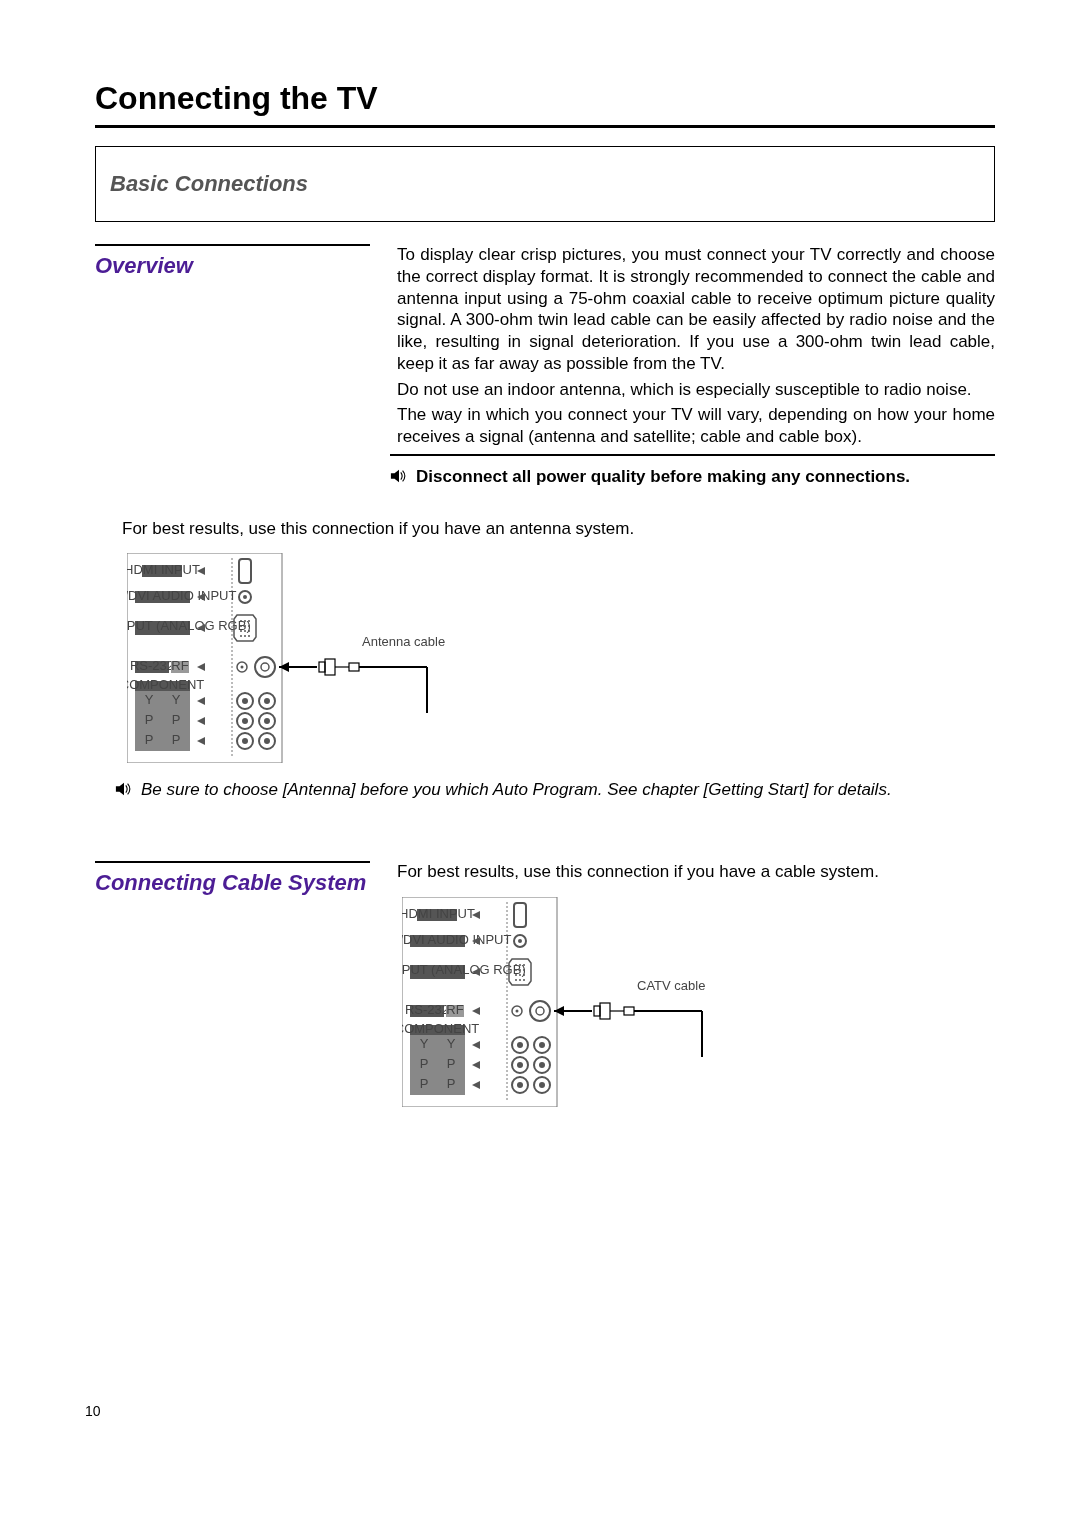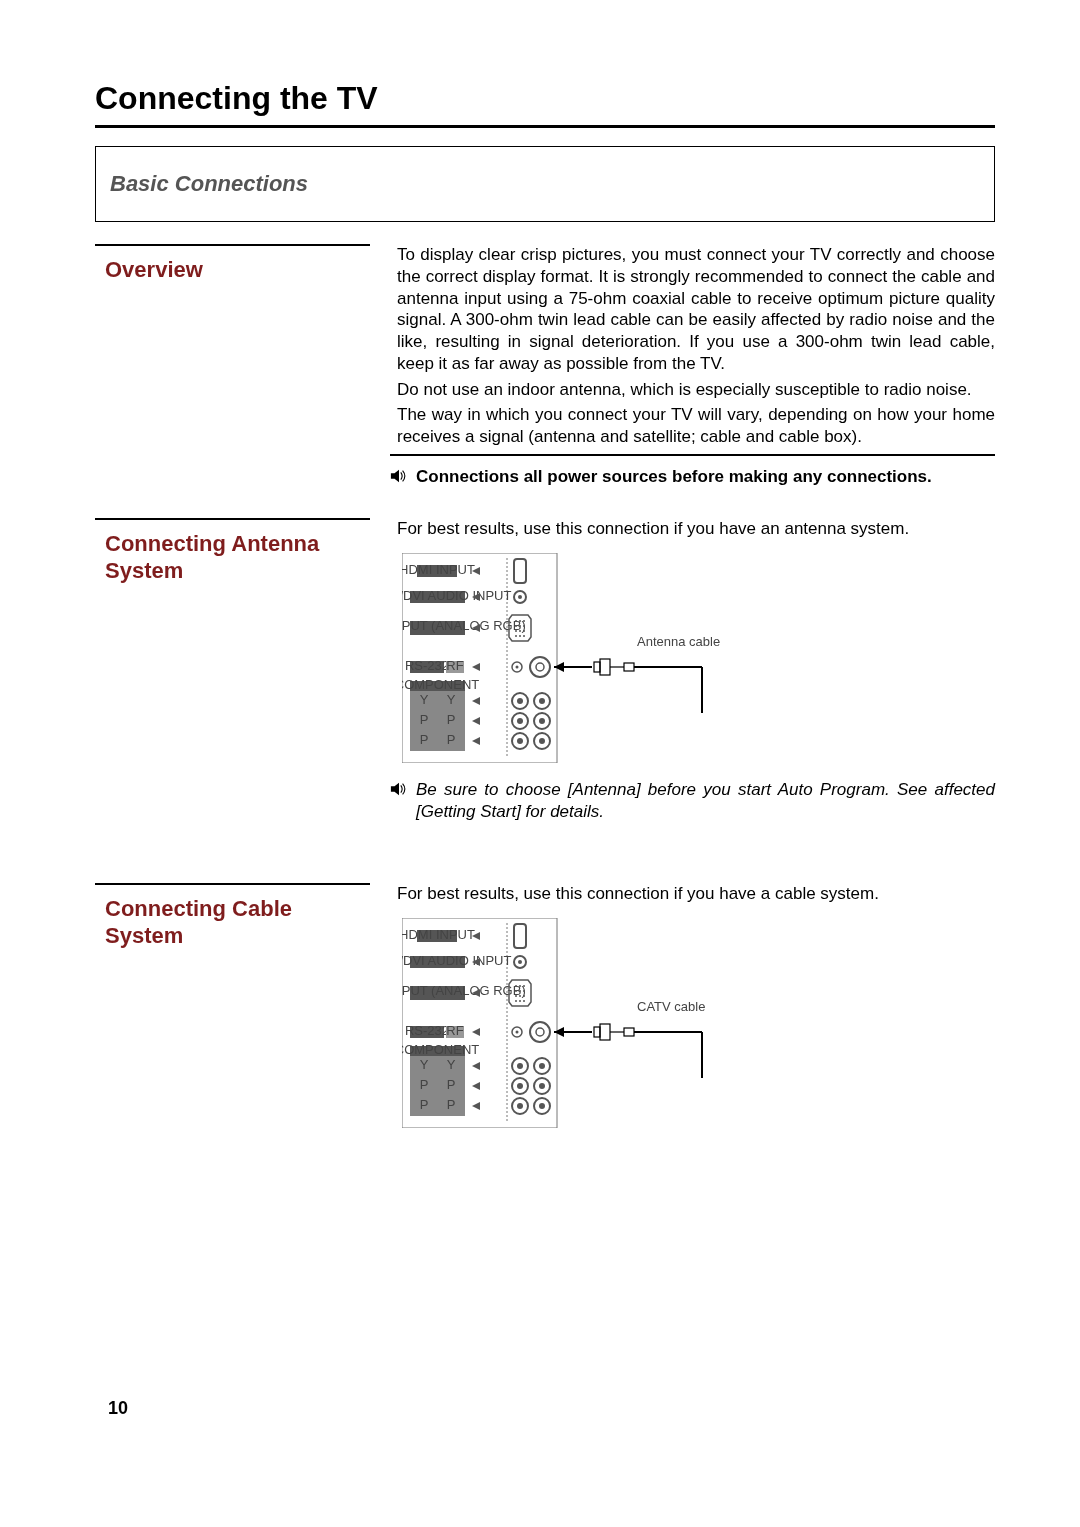--- a/index.html
+++ b/index.html
@@ -45,24 +45,25 @@
   .left-col {
     width: 275px;
     flex-shrink: 0;
   }
   .left-col .hr {
     border-top: 2px solid #000;
     width: 100%;
     margin-bottom: 6px;
   }
   .left-col h3 {
-    margin: 10px;
+    margin: 0;
+    font-style: italic;
     font-weight: bold;
     font-size: 22px;
-    color: #7f1d1d;
+    color: #4c1d95;
     line-height: 1.25;
   }
   .right-col {
     flex: 1;
     padding-left: 20px;
     font-size: 17px;
     line-height: 1.28;
   }
   .right-col p {
     margin: 0 0 4px 7px;
@@ -91,23 +92,22 @@
     height: 16px;
     flex-shrink: 0;
     margin-top: 2px;
   }
   .diagram-wrap {
     margin: 14px 0 10px 12px;
   }
   .page-num {
     position: absolute;
     bottom: 40px;
-    left: 108px;
-    font-size: 18px;
-    font-weight: bold;
+    left: 85px;
+    font-size: 14px;
   }
   .diag-label {
     font-size: 13px;
     fill: #444;
     font-family: Arial, sans-serif;
   }
 </style>
 </head>
 <body>
 
@@ -129,30 +129,26 @@
       <p>To display clear crisp pictures, you must connect your TV correctly and choose the correct display format. It is strongly recommended to connect the cable and antenna input using a 75-ohm coaxial cable to receive optimum picture quality signal. A 300-ohm twin lead cable can be easily affected by radio noise and the like, resulting in signal deterioration. If you use a 300-ohm twin lead cable, keep it as far away as possible from the TV.</p>
       <p>Do not use an indoor antenna, which is especially susceptible to radio noise.</p>
       <p>The way in which you connect your TV will vary, depending on how your home receives a signal (antenna and satellite; cable and cable box).</p>
       <div class="divider-full"></div>
       <div class="note-row">
         <svg class="speaker-icon" viewBox="0 0 20 16">
           <path d="M1 5 L5 5 L10 1 L10 15 L5 11 L1 11 Z" fill="#000"></path>
           <path d="M12 4 Q15 8 12 12" fill="none" stroke="#000" stroke-width="1.2"></path>
           <path d="M14 2 Q19 8 14 14" fill="none" stroke="#000" stroke-width="1.2"></path>
         </svg>
-        <div class="text bold">Connections all power sources before making any connections.</div>
+        <div class="text bold">Disconnect all power quality before making any connections.</div>
       </div>
     </div>
   </div>
 
   <div class="row" style="margin-top:30px;">
-    <div class="left-col">
-      <div class="hr"></div>
-      <h3>Connecting Antenna System</h3>
-    </div>
     <div class="right-col">
       <p>For best results, use this connection if you have an antenna system.</p>
 
       <div class="diagram-wrap">
         <svg width="420" height="210" viewBox="0 0 420 210">
           <rect x="0" y="0" width="155" height="210" fill="none" stroke="#777" stroke-width="1"></rect>
           <line x1="105" y1="5" x2="105" y2="205" stroke="#777" stroke-width="1" stroke-dasharray="2,2"></line>
 
           <rect x="15" y="12" width="40" height="12" fill="#555"></rect>
           <text x="35" y="21" class="diag-label" text-anchor="middle" fill="#fff" font-size="5">HDMI INPUT</text>
@@ -247,21 +243,21 @@
           <line x1="300" y1="114" x2="300" y2="160" stroke="#000" stroke-width="2"></line>
         </svg>
       </div>
 
       <div class="note-row">
         <svg class="speaker-icon" viewBox="0 0 20 16">
           <path d="M1 5 L5 5 L10 1 L10 15 L5 11 L1 11 Z" fill="#000"></path>
           <path d="M12 4 Q15 8 12 12" fill="none" stroke="#000" stroke-width="1.2"></path>
           <path d="M14 2 Q19 8 14 14" fill="none" stroke="#000" stroke-width="1.2"></path>
         </svg>
-        <div class="text" style="text-align:justify">Be sure to choose [Antenna] before you start Auto Program. See affected [Getting Start] for details.</div>
+        <div class="text" style="text-align:justify">Be sure to choose [Antenna] before you which Auto Program. See chapter [Getting Start] for details.</div>
       </div>
     </div>
   </div>
 
   <div class="row" style="margin-top:60px;">
     <div class="left-col">
       <div class="hr"></div>
       <h3>Connecting Cable System</h3>
     </div>
     <div class="right-col">

